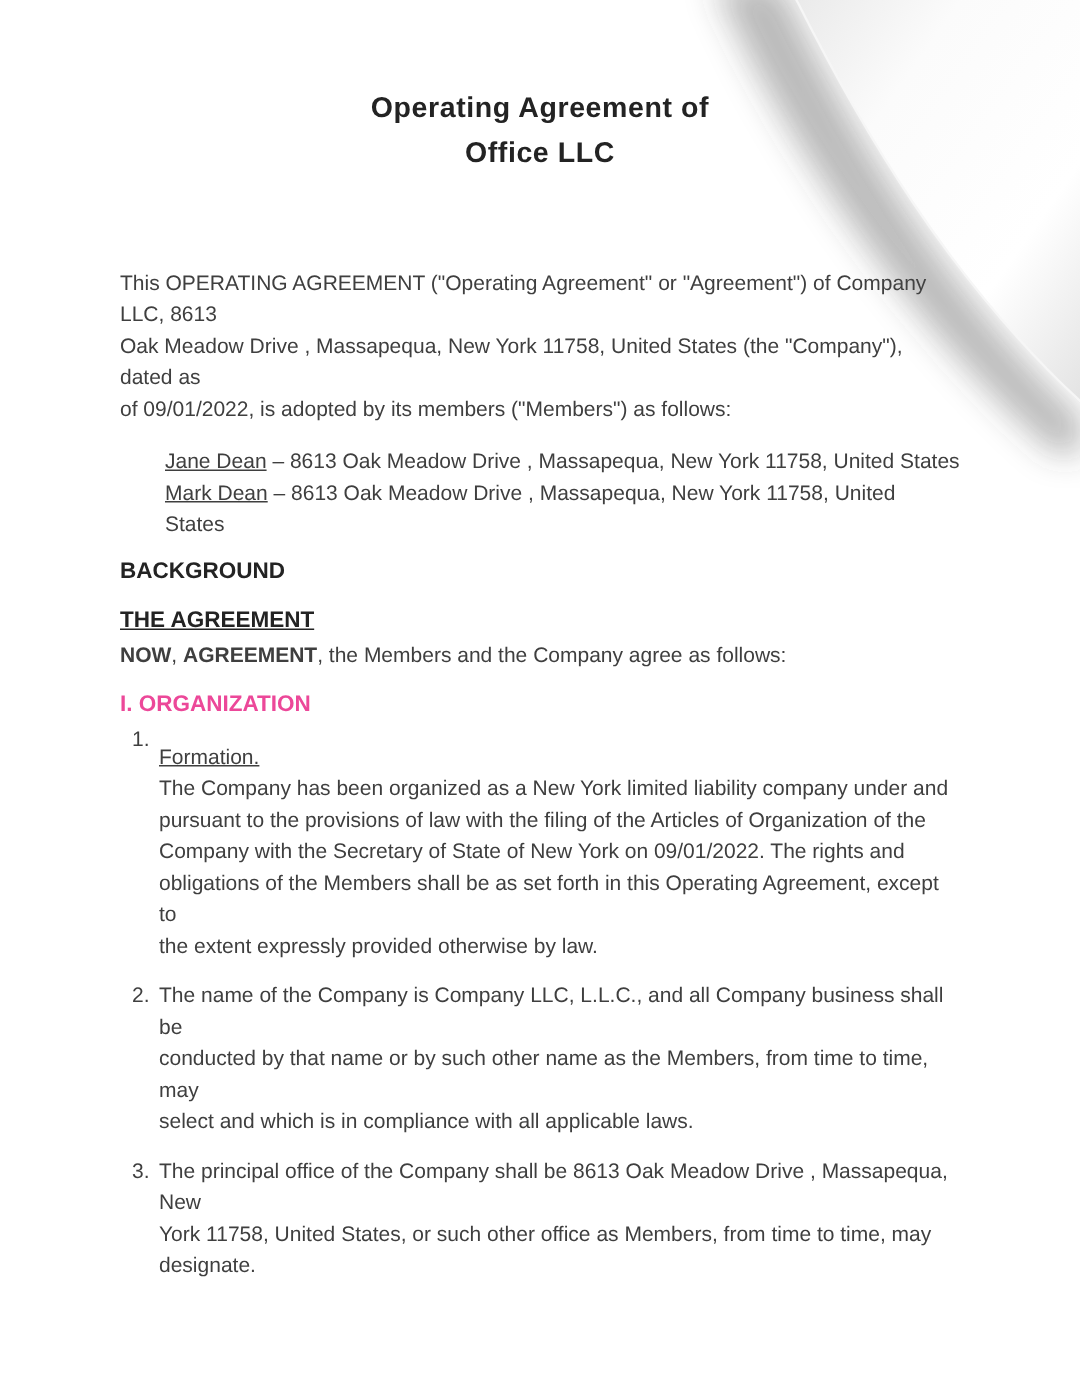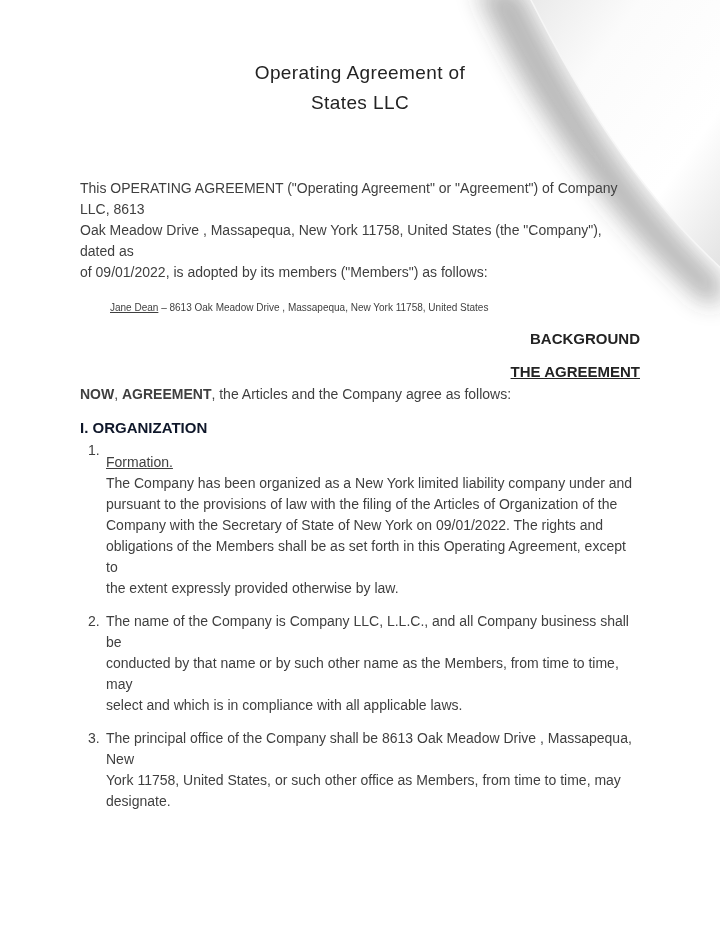--- a/index.html
+++ b/index.html
@@ -7,73 +7,74 @@
     width:720px; height:930px;
     background:#ffffff;
     font-family:"Liberation Sans","DejaVu Sans",sans-serif;
     color:#3f3f3f;
     position:relative;
     overflow:hidden;
   }
   .page { padding:58px 80px 0 80px; position:relative; }
   .doc-title {
     margin:0; text-align:center;
-    font-size:19px; line-height:30px; font-weight:400;
+    font-size:19px; line-height:30px; font-weight:700;
     color:#232323; letter-spacing:0.4px;
   }
   .para {
     margin:0; font-size:14px; line-height:21px;
     white-space:pre-line; color:#3f3f3f;
   }
   .intro { margin-top:60px; }
   .members { margin-top:14px; padding-left:30px; }
-  .member { font-size:10px; line-height:21px; }
+  .member { font-size:14px; line-height:21px; }
   .u { text-decoration:underline; }
   .center-head {
-    margin:10px 0 2px; text-align:right;
+    margin:10px 0 2px; text-align:left;
     font-size:15px; line-height:21px; font-weight:700; color:#232323;
   }
   .mt12 { margin-top:12px;text-decoration:underline; }
   .now-line { margin-top:2px; }
   .section-head {
     margin:12px 0 2px; font-size:15px; line-height:21px;
-    font-weight:700; color:#0f172a;
+    font-weight:700; color:#ec4899;
   }
   .list-item { display:flex; margin-top:12px; }
   .list-item.first { margin-top:2px; }
   .num {
     flex:none; width:26px; padding-left:8px; box-sizing:border-box;
     font-size:14px; line-height:21px;
   }
   .item-content { flex:1; }
   .item-head { font-size:14px; line-height:21px;margin-top:12px; }
   .curl {
     position:absolute; top:0; right:0;
     pointer-events:none;
   }
 </style>
 </head>
 <body>
 
 <div class="page">
 
-  <h1 class="doc-title"><span>Operating Agreement of</span><br><span>States LLC</span></h1>
+  <h1 class="doc-title"><span>Operating Agreement of</span><br><span>Office LLC</span></h1>
 
   <p class="para intro">This OPERATING AGREEMENT ("Operating Agreement" or "Agreement") of Company LLC, 8613
 Oak Meadow Drive , Massapequa, New York 11758, United States (the "Company"), dated as
 of 09/01/2022, is adopted by its members ("Members") as follows:</p>
 
   <div class="members">
     <div class="member"><span class="u">Jane Dean</span><span> – 8613 Oak Meadow Drive , Massapequa, New York 11758, United States</span></div>
+    <div class="member"><span class="u">Mark Dean</span><span> – 8613 Oak Meadow Drive , Massapequa, New York 11758, United States</span></div>
   </div>
 
   <h2 class="center-head">BACKGROUND</h2>
 
   <h2 class="center-head mt12">THE AGREEMENT</h2>
-  <p class="para now-line"><b>NOW</b><span>, </span><b>AGREEMENT</b><span>, the Articles and the Company agree as follows:</span></p>
+  <p class="para now-line"><b>NOW</b><span>, </span><b>AGREEMENT</b><span>, the Members and the Company agree as follows:</span></p>
 
   <h2 class="section-head">I. ORGANIZATION</h2>
 
   <div class="list-item first">
     <span class="num">1.</span>
     <div class="item-content">
       <div class="item-head u">Formation.</div>
       <p class="para">The Company has been organized as a New York limited liability company under and
 pursuant to the provisions of law with the filing of the Articles of Organization of the
 Company with the Secretary of State of New York on 09/01/2022. The rights and

